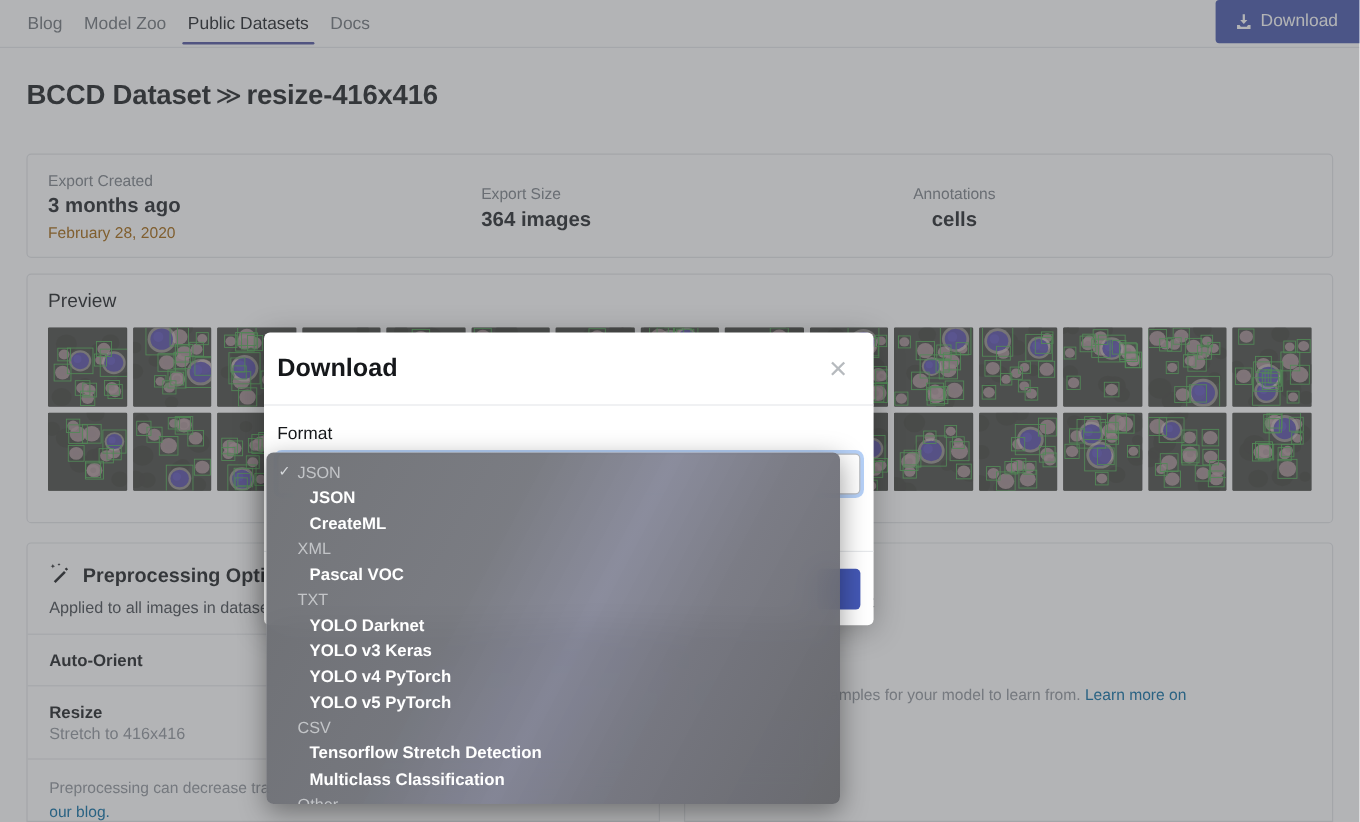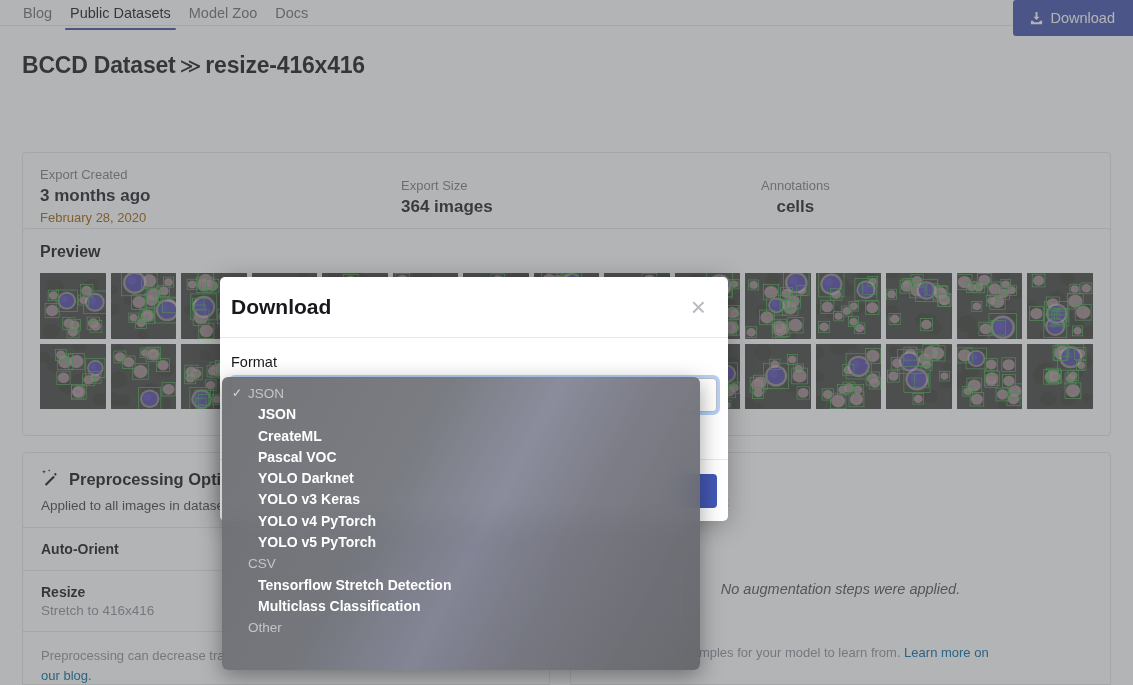--- a/index.html
+++ b/index.html
@@ -9,21 +9,21 @@
     font-family: "Liberation Sans", sans-serif;
     background: #ffffff;
     overflow: hidden;
   }
   #root { position: relative; width: 1133px; height: 685px; }
 
   
   .page { position: absolute; inset: 0; background: #ffffff; }
 
   .topnav {
-    height: 26px; background:#fff; border-bottom:1px solid #e6e8eb;
+    height: 40px; background:#fff; border-bottom:1px solid #e6e8eb;
     display:flex; align-items:center; padding:0 0 0 14px; position:relative;
   }
   .nav-items { display:flex; align-items:flex-end; height:40px; gap:0; }
   .nav-item {
     font-size:14.5px; color:#6b7177; padding:0 9px; line-height:40px;
     position:relative; white-space:nowrap; cursor:pointer;
   }
   .nav-item.active { color:#15181c; font-weight:400; }
   .nav-item.active::after {
     content:""; position:absolute; left:4px; right:4px; bottom:3px;
@@ -37,29 +37,29 @@
     border-radius:3px 0 0 3px;
   }
   .dl-btn svg { display:block; }
 
   .page-title {
     font-size:23px; font-weight:bold; color:#16181b;
     padding:26px 0 0 22px; letter-spacing:-0.2px;
   }
   .page-title .chev { font-weight:normal; padding:0 4px; font-size:21px; }
   #meta-card { position:absolute; left:22px; top:128px; width:1089px; height:87px;
-               border:1px solid #e3e5e8; border-radius:4px; background:#fff;margin-top:24px; }
+               border:1px solid #e3e5e8; border-radius:4px; background:#fff; }
   .meta-col { position:absolute; top:0; }
   .meta-label { font-size:13px; color:#787e85; margin-bottom:4px; }
   .meta-value { font-size:17px; font-weight:bold; color:#1b1e22; }
   .meta-sub { font-size:13px; color:#a16207; margin-top:4px; }
 
   #preview-card { position:absolute; left:22px; top:228px; width:1089px; height:208px;
                   border:1px solid #e3e5e8; border-radius:4px; background:#fff; }
-  .sec-title { font-size:16px; font-weight:bold; color:#16181b; }
+  .sec-title { font-size:16px; font-weight:normal; color:#16181b; }
   .thumb-grid { display:grid; grid-template-columns:repeat(15,1fr); gap:5px; }
   .thumb { width:100%; aspect-ratio:1/1; border-radius:1px; position:relative;
            overflow:hidden; background:#3a3b38; }
   .thumb svg { position:absolute; inset:0; width:100%; height:100%; display:block; }
 
   #prep-card, #aug-card {
     position:absolute; top:452px; height:233px;
     border:1px solid #e3e5e8; border-radius:4px 4px 0 0; background:#fff;
   }
   #prep-card { left:22px; width:528px; }
@@ -138,22 +138,22 @@
 </head>
 <body>
 
 <div id="root">
 
   <div class="page">
 
     <div class="topnav">
       <div class="nav-items">
         <div class="nav-item">Blog</div>
+        <div class="nav-item">Model Zoo</div>
         <div class="nav-item active">Public Datasets</div>
-        <div class="nav-item">Model Zoo</div>
         <div class="nav-item">Docs</div>
       </div>
       <button class="dl-btn">
         <span>
           <svg width="15" height="15" viewBox="0 0 16 16" fill="#fff">
             <path d="M7 1h2v5h2.2L8 9.6 4.8 6H7V1z"></path>
             <path d="M2 10.5h2.3l1 1.6h5.4l1-1.6H14V14H2z"></path>
           </svg>
         </span>
         <span>Download</span>
@@ -1762,21 +1762,20 @@
         <span>Preprocessing can decrease tra</span><br>
         <a href="#">our blog.</a>
       </div>
     </div>
 
     <div id="aug-card">
       <div class="opt-head" style="padding-left:0;">
         <span class="t">n Options</span>
       </div>
       <div class="opt-desc" style="padding-left:0;"> images in your training set</div>
-      <div class="empty-msg">No augmentation steps were applied.</div>
       <div class="note" style="padding-top:46px; padding-left:0;">
         <span>reate new training examples for your model to learn from. </span><a href="#">Learn more on</a>
       </div>
     </div>
   </div>
 
   <div class="backdrop"></div>
 
   <div class="modal">
     <div class="modal-head">
@@ -1794,21 +1793,29 @@
     </div>
   </div>
 
   <div class="select-popup" id="select-popup">
       <div class="popup-group">
         <span class="chk">✓</span>
         <span>JSON</span>
       </div>
       <div class="popup-item">JSON</div>
       <div class="popup-item">CreateML</div>
+      <div class="popup-group">
+        <span class="chk"></span>
+        <span>XML</span>
+      </div>
       <div class="popup-item">Pascal VOC</div>
+      <div class="popup-group">
+        <span class="chk"></span>
+        <span>TXT</span>
+      </div>
       <div class="popup-item">YOLO Darknet</div>
       <div class="popup-item">YOLO v3 Keras</div>
       <div class="popup-item">YOLO v4 PyTorch</div>
       <div class="popup-item">YOLO v5 PyTorch</div>
       <div class="popup-group">
         <span class="chk"></span>
         <span>CSV</span>
       </div>
       <div class="popup-item">Tensorflow Stretch Detection</div>
       <div class="popup-item">Multiclass Classification</div>

